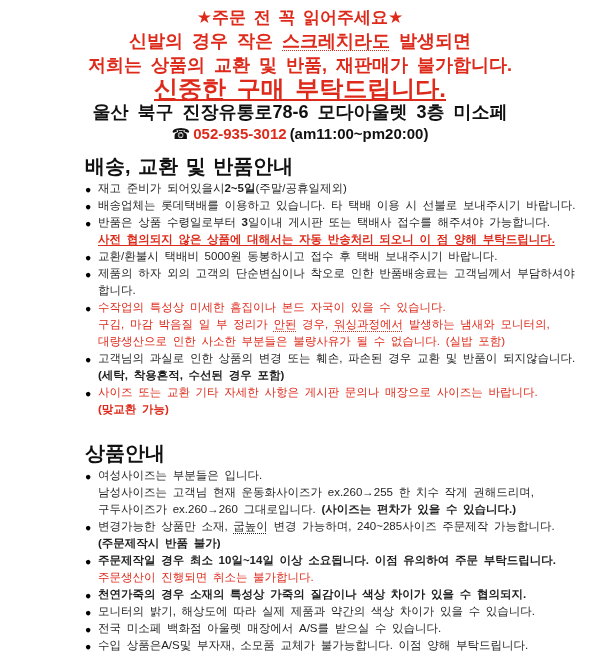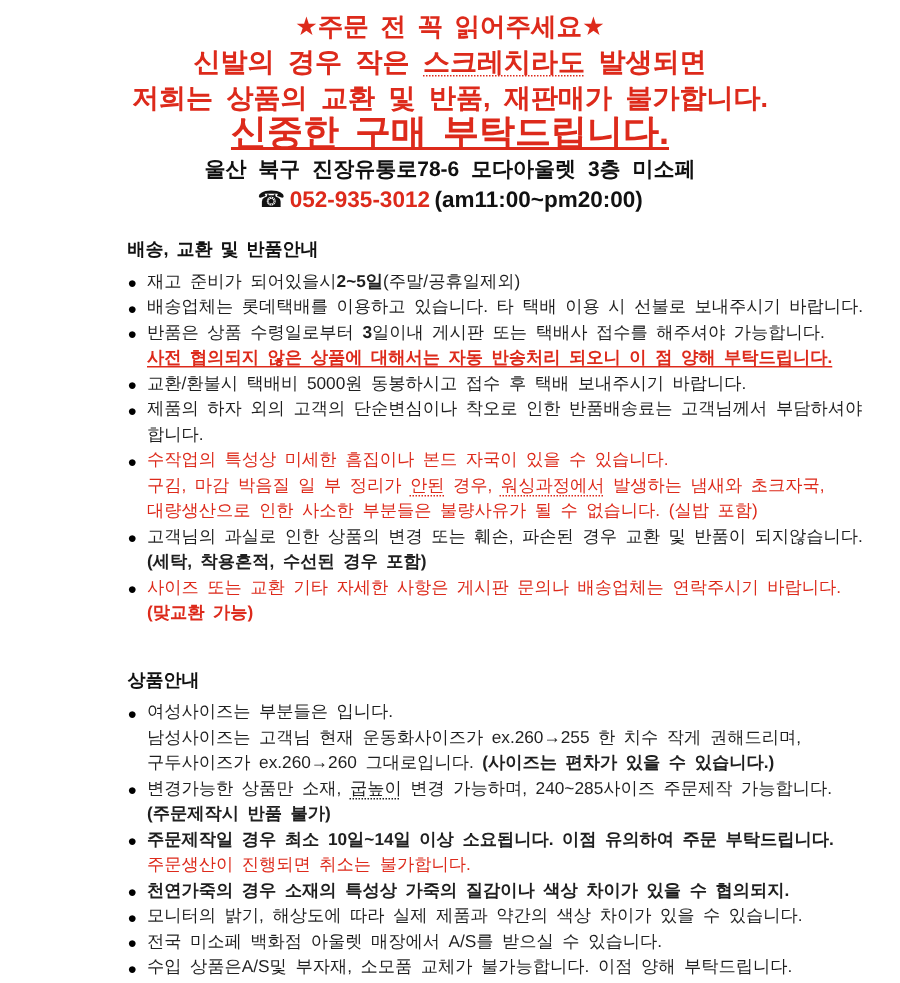--- a/index.html
+++ b/index.html
@@ -13,28 +13,28 @@
     font-family:"Liberation Sans","DejaVu Sans",sans-serif;
     color:var(--ink);
   }
   
   .hdr{text-align:center;padding-top:6px;font-weight:bold;}
   .h-line{white-space:nowrap;}
   .h1{font-size:17px;line-height:23px;color:var(--red);word-spacing:3px;}
   .h2,.h3{font-size:18px;line-height:24px;color:var(--red);word-spacing:4px;}
   .h4{font-size:24px;line-height:24px;color:var(--red);word-spacing:4px;}
   .h4 .u{text-decoration:underline;text-underline-offset:2px;}
-  .h5{font-size:14px;line-height:22px;color:var(--ink-strong);word-spacing:4px;}
+  .h5{font-size:18px;line-height:22px;color:var(--ink-strong);word-spacing:4px;}
   .h6{font-size:15px;line-height:22px;color:var(--ink-strong);word-spacing:1px;}
   .h6 .phone{color:var(--red);padding:0 3px;text-align:right;}
   .squig{text-decoration:underline dotted;text-decoration-thickness:1px;text-underline-offset:3px;}
   
   .sec{margin:12px 10px 0 85px;}
   .sec2{margin-top:26px;}
-  .sec-h{font-size:12px;font-weight:bold;line-height:19px;margin-bottom:4px;color:var(--ink-strong);word-spacing:2px;}
+  .sec-h{font-size:20px;font-weight:bold;line-height:19px;margin-bottom:4px;color:var(--ink-strong);word-spacing:2px;}
   .ln{position:relative;font-size:11.5px;line-height:17px;padding-left:13px;word-spacing:2.5px;white-space:nowrap;}
   .ln .bu{position:absolute;left:0;top:1px;font-size:10.5px;color:#000;}
   .red{color:var(--red);}
   .b{font-weight:bold;}
   .ulr{text-decoration:underline;text-underline-offset:2px;}
 </style>
 </head>
 <body>
 
 <div class="page">
@@ -59,27 +59,27 @@
 
 
     <div class="ln"><span class="red b ulr">사전 협의되지 않은 상품에 대해서는 자동 반송처리 되오니 이 점 양해 부탁드립니다.</span></div>
 
     <div class="ln"><span class="bu">●</span><span>교환/환불시 택배비 5000원 동봉하시고 접수 후 택배 보내주시기 바랍니다.</span></div>
 
     <div class="ln"><span class="bu">●</span><span>제품의 하자 외의 고객의 단순변심이나 착오로 인한 반품배송료는 고객님께서 부담하셔야</span></div>
     <div class="ln"><span>합니다.</span></div>
 
     <div class="ln"><span class="bu">●</span><span class="red">수작업의 특성상 미세한 흠집이나 본드 자국이 있을 수 있습니다.</span></div>
-    <div class="ln red"><span>구김, 마감 박음질 일 부 정리가 </span><span class="squig">안된</span><span> 경우, </span><span class="squig">워싱과정에서</span><span> 발생하는 냄새와 초크자국,</span></div>
+    <div class="ln red"><span>구김, 마감 박음질 일 부 정리가 </span><span class="squig">안된</span><span> 경우, </span><span class="squig">워싱과정에서</span><span> 발생하는 냄새와 모니터의,</span></div>
     <div class="ln"><span class="red">대량생산으로 인한 사소한 부분들은 불량사유가 될 수 없습니다. (실밥 포함)</span></div>
 
     <div class="ln"><span class="bu">●</span><span>고객님의 과실로 인한 상품의 변경 또는 훼손, 파손된 경우 교환 및 반품이 되지않습니다.</span></div>
     <div class="ln"><span class="b">(세탁, 착용흔적, 수선된 경우 포함)</span></div>
 
-    <div class="ln"><span class="bu">●</span><span class="red">사이즈 또는 교환 기타 자세한 사항은 게시판 문의나 배송업체는 연락주시기 바랍니다.</span></div>
+    <div class="ln"><span class="bu">●</span><span class="red">사이즈 또는 교환 기타 자세한 사항은 게시판 문의나 매장으로 사이즈는 바랍니다.</span></div>
     <div class="ln"><span class="red b">(맞교환 가능)</span></div>
   </div>
 
   <div class="sec sec2">
     <div class="sec-h">상품안내</div>
 
     <div class="ln"><span class="bu">●</span><span>여성사이즈는 부분들은 입니다.</span></div>
     <div class="ln"><span>남성사이즈는 고객님 현재 운동화사이즈가 ex.260→255 한 치수 작게 권해드리며,</span></div>
     <div class="ln"><span>구두사이즈가 ex.260→260 그대로입니다. </span><span class="b">(사이즈는 편차가 있을 수 있습니다.)</span></div>
 

